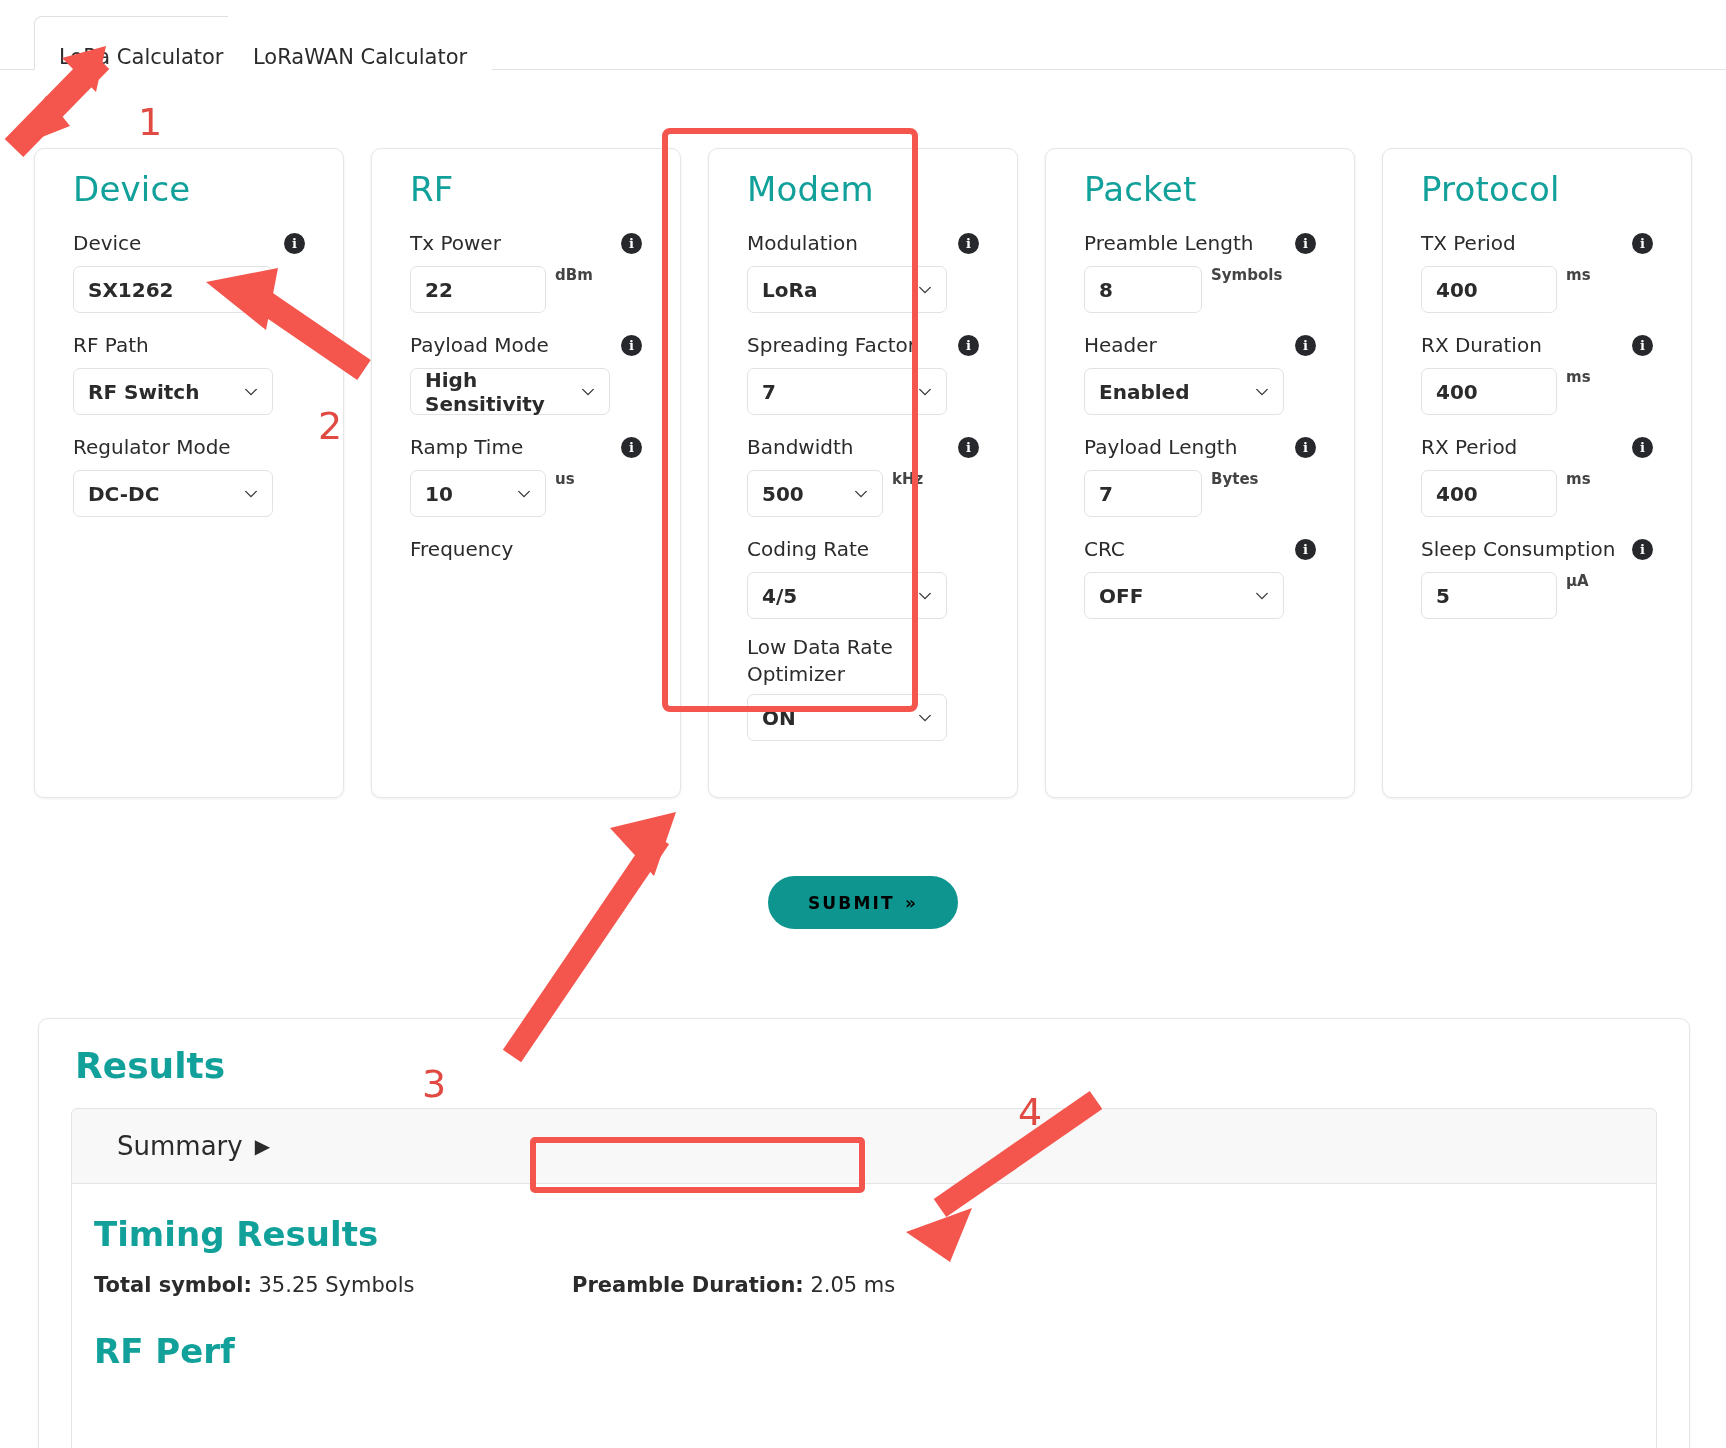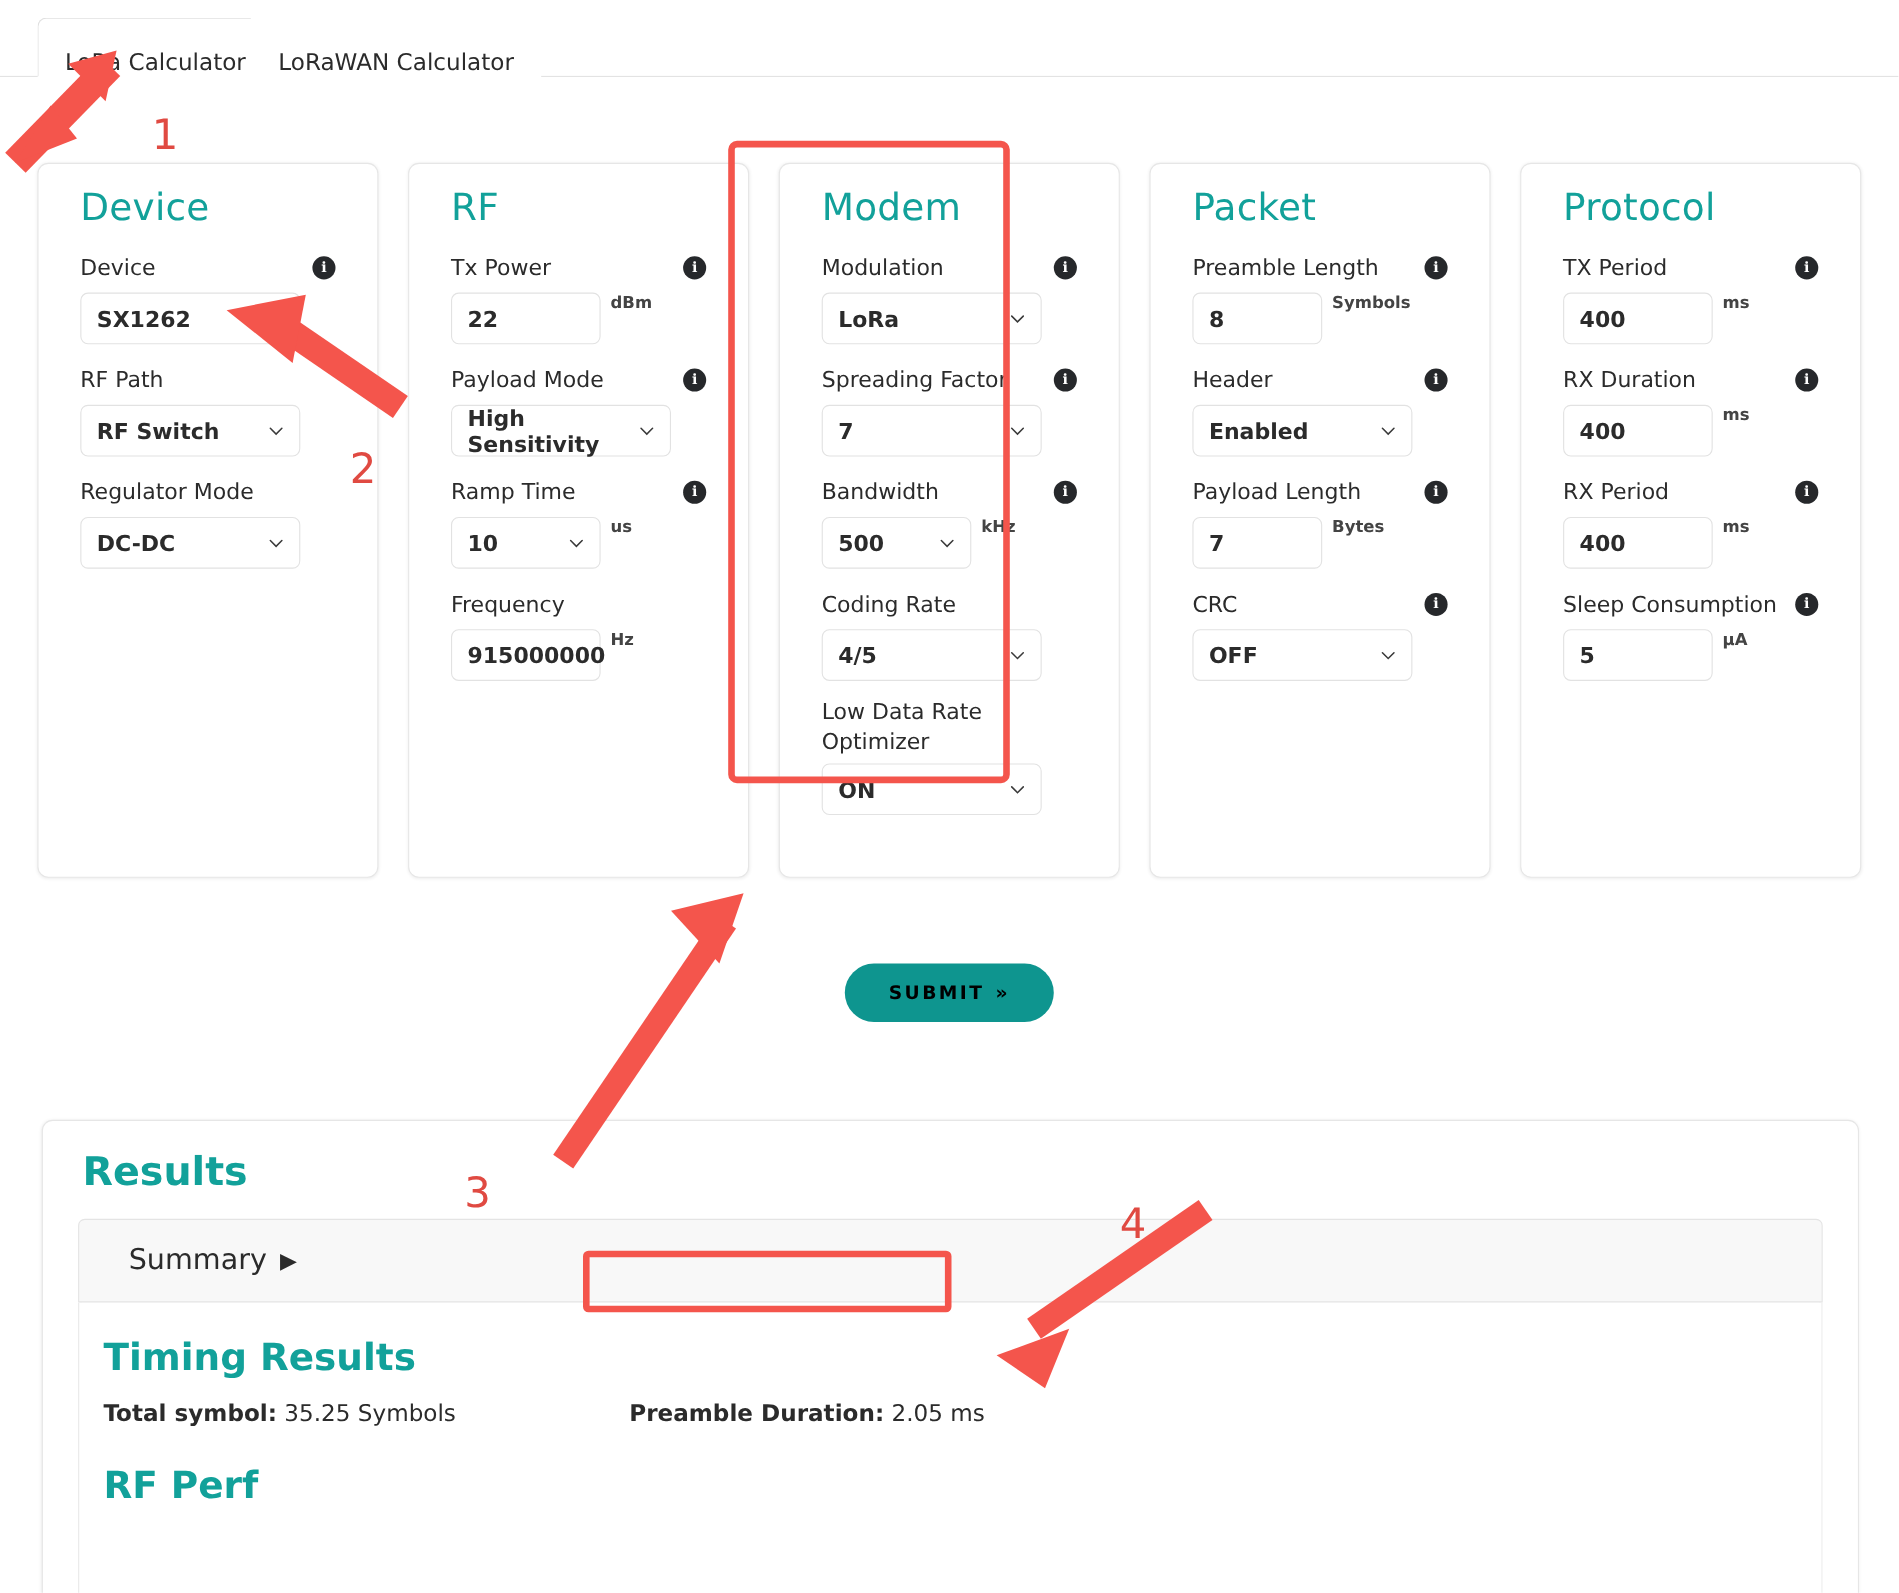--- a/index.html
+++ b/index.html
@@ -248,26 +248,20 @@
             </span>
         </div>
         <span class="unit">us</span>
       </div>
     </div>
 
     <div class="field">
       <div class="field-label-row">
         <span class="field-label">Frequency</span>
       </div>
-      <div class="ctrl-row">
-        <div class="ctrl inp w152">
-          <span>915000000</span>
-        </div>
-        <span class="unit">Hz</span>
-      </div>
     </div>
   </div>
 
   <div class="card tall">
     <h2 class="card-title">Modem</h2>
 
     <div class="field">
       <div class="field-label-row">
         <span class="field-label">Modulation</span>
         <span class="info-icon">i</span>

